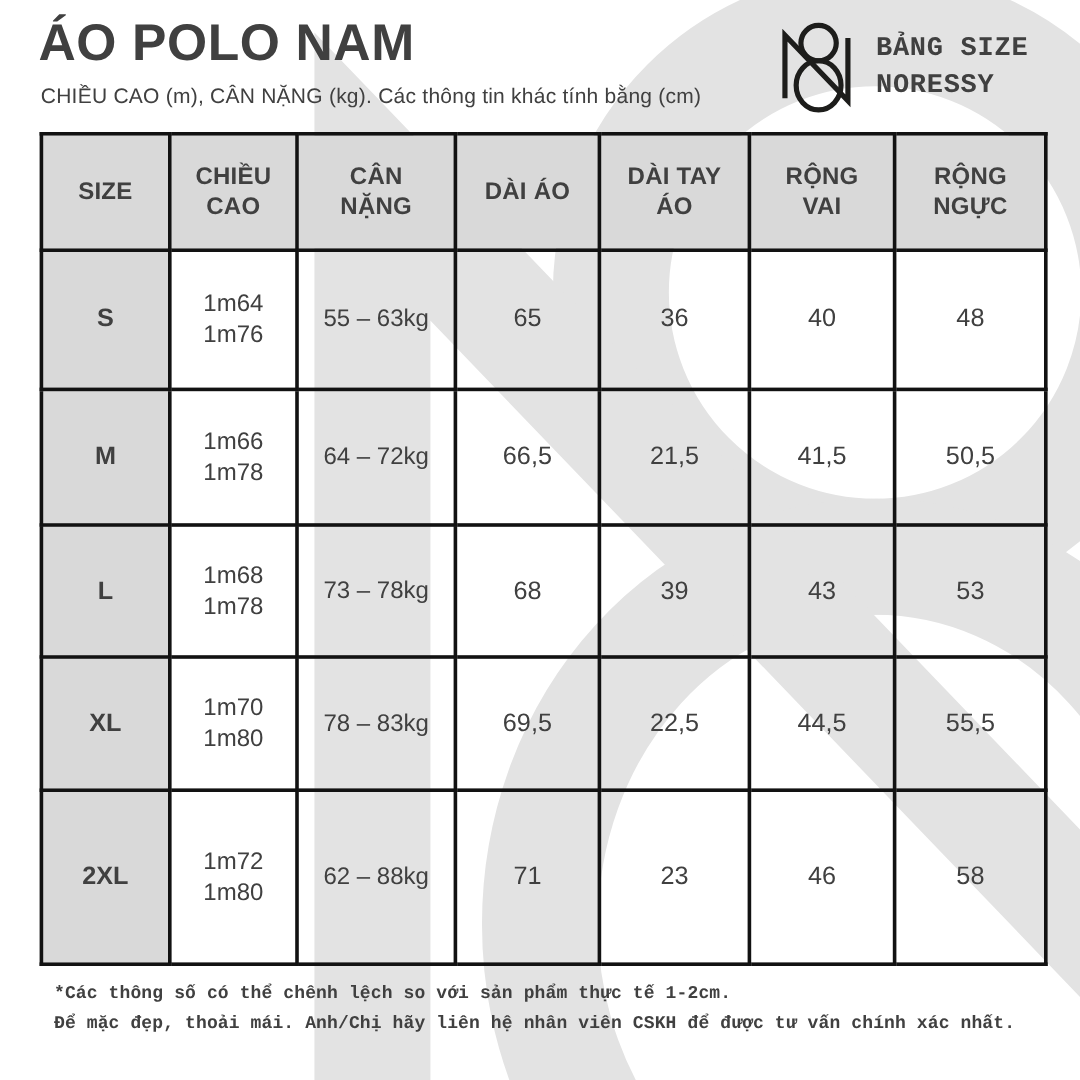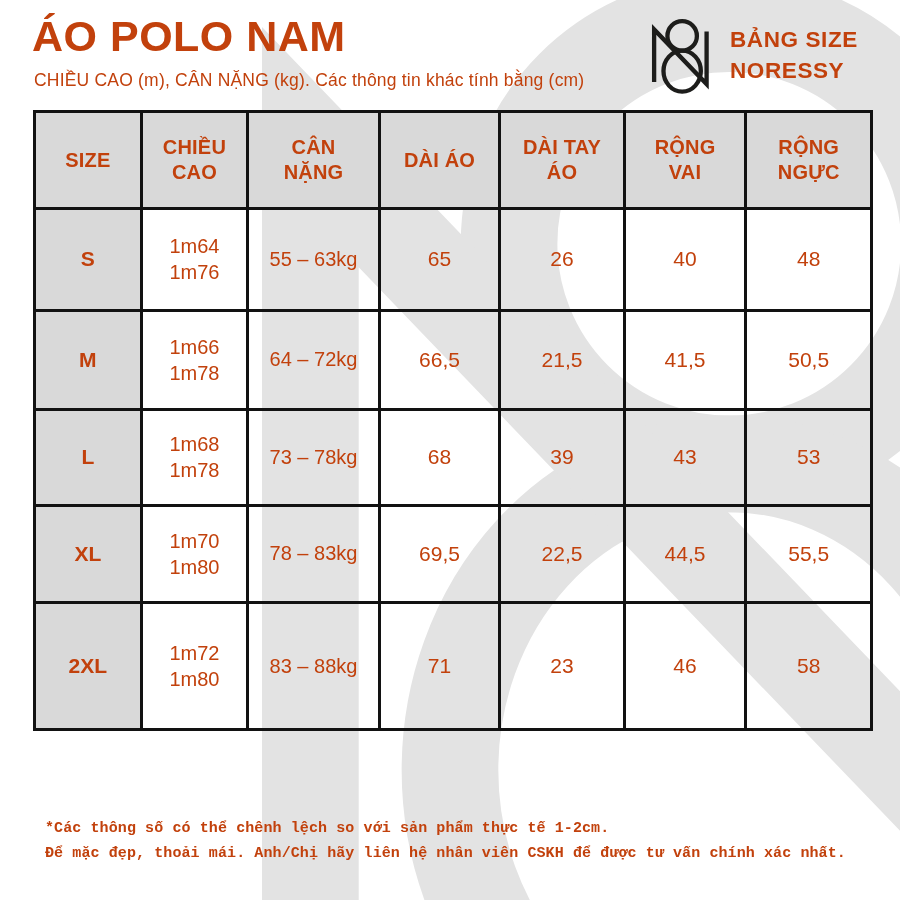--- a/index.html
+++ b/index.html
@@ -1,40 +1,40 @@
 <!DOCTYPE html>
 <html><head>
 <meta charset="utf-8">
 <style>
   html,body{margin:0;padding:0;background:#ffffff;}
   .stage{
     position:relative;width:900px;height:900px;overflow:hidden;
-    background:#ffffff;color:#c2410c;
+    background:#ffffff;color:#404040;
     font-family:"Liberation Sans", sans-serif;
     border-radius:27px;
   }
   
   .watermark{
     position:absolute;left:160px;top:-143px;width:1074px;height:1375px;
     pointer-events:none;
   }
   
   .page-title{
     position:absolute;left:32px;top:12px;
     font-size:43px;font-weight:800;letter-spacing:.5px;line-height:1.15;
   }
   .page-subtitle{
     position:absolute;left:34px;top:70px;
     font-size:17.5px;font-weight:400;letter-spacing:.2px;
   }
   .brand{position:absolute;left:644px;top:10px;display:flex;align-items:center;}
   .brand .mono{width:72px;height:92px;display:block;}
-  .brand-text{margin-left:14px;font-size:22.5px;font-weight:800;letter-spacing:.6px;line-height:1.36;}
+  .brand-text{margin-left:14px;font-size:22.5px;font-weight:800;letter-spacing:.6px;line-height:1.36;font-family:Liberation Mono, monospace;}
   
-  .tbl-wrap{position:absolute;left:33px;top:110px;width:840px;height:621px;}
+  .tbl-wrap{position:absolute;left:33px;top:110px;width:840px;height:695px;}
   table.size-table{
     border-collapse:collapse;table-layout:fixed;
     width:100%;height:100%;background:transparent;
   }
   .size-table th,.size-table td{
     border:3px solid #121212;text-align:center;vertical-align:middle;
     white-space:pre-line;padding:0 4px;overflow:hidden;
   }
   .size-table thead tr{height:97px;}
   .size-table thead th{
@@ -115,21 +115,21 @@
 NGỰC</th>
         </tr>
       </thead>
       <tbody>
           <tr>
             <td class="size-col">S</td>
             <td class="height-cell">1m64
 1m76</td>
             <td class="weight-cell">55 – 63kg</td>
             <td>65</td>
-            <td>26</td>
+            <td>36</td>
             <td>40</td>
             <td>48</td>
           </tr>
           <tr>
             <td class="size-col">M</td>
             <td class="height-cell">1m66
 1m78</td>
             <td class="weight-cell">64 – 72kg</td>
             <td>66,5</td>
             <td>21,5</td>
@@ -153,21 +153,21 @@
             <td class="weight-cell">78 – 83kg</td>
             <td>69,5</td>
             <td>22,5</td>
             <td>44,5</td>
             <td>55,5</td>
           </tr>
           <tr>
             <td class="size-col">2XL</td>
             <td class="height-cell">1m72
 1m80</td>
-            <td class="weight-cell">83 – 88kg</td>
+            <td class="weight-cell">62 – 88kg</td>
             <td>71</td>
             <td>23</td>
             <td>46</td>
             <td>58</td>
           </tr>
         </tbody>
     </table>
   </div>
 
   <div class="notes">

